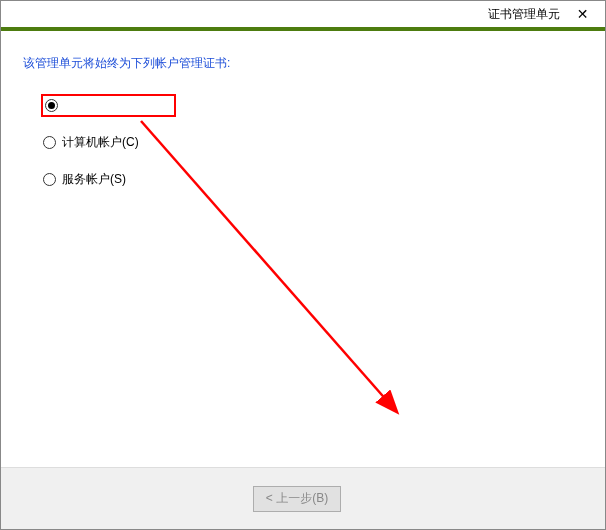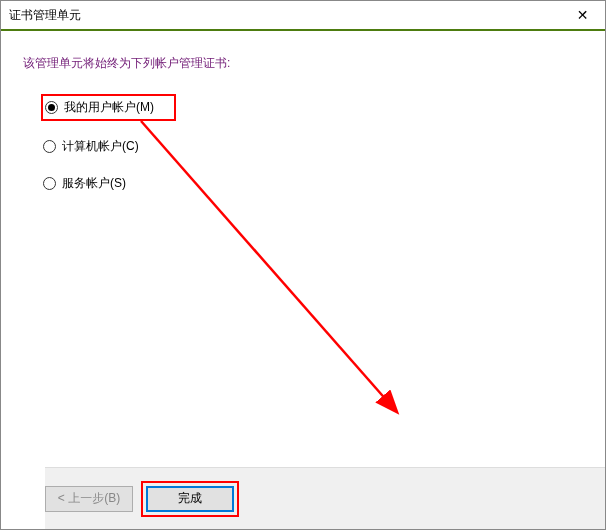--- a/index.html
+++ b/index.html
@@ -15,42 +15,42 @@
     .window {
       width: 606px;
       height: 530px;
       border: 1px solid #888;
       background: #fff;
       position: relative;
     }
     .titlebar {
       height: 30px;
       background: #fff;
-      border-bottom: 2px solid #4d7c0f;
+      border-bottom: 4px solid #4d7c0f;
       display: flex;
       align-items: center;
-      justify-content: space-between;
+      justify-content: flex-end;
       padding-left: 8px;
     }
     .titlebar-title { font-size: 12px; color: #000; }
     .close-btn {
       width: 45px;
       height: 30px;
       display: flex;
       align-items: center;
       justify-content: center;
       cursor: pointer;
       font-size: 14px;
     }
     .content {
       padding: 24px 22px 0 22px;
     }
     .description {
       font-size: 12px;
-      color: #701a75;
+      color: #1d4ed8;
       margin-bottom: 22px;
     }
     .radio-group {
       margin-left: 18px;
     }
     .radio-row {
       display: flex;
       align-items: center;
       margin-bottom: 14px;
       padding: 3px 6px 3px 2px;
@@ -82,24 +82,23 @@
     .footer {
       position: absolute;
       bottom: 0;
       left: 0;
       right: 0;
       height: 62px;
       border-top: 1px solid #ddd;
       background: #f0f0f0;
       display: flex;
       align-items: center;
-      justify-content: flex-start;
+      justify-content: center;
       padding-right: 12px;
       gap: 8px;
-      margin-left: 44px;
     }
     .btn {
       min-width: 88px;
       height: 26px;
       border: 1px solid #adadad;
       background: #e1e1e1;
       font-size: 12px;
       font-family: inherit;
       cursor: pointer;
       display: inline-flex;
@@ -138,21 +137,20 @@
     </div>
   </div>
 
   <div class="content">
     <div class="description">该管理单元将始终为下列帐户管理证书:</div>
 
     <div class="radio-group">
 
       <label class="radio-row highlighted">
         <span class="radio selected"></span>
-        <span class="radio-label">我的用户帐户(M)</span>
       </label>
 
       <label class="radio-row">
         <span class="radio"></span>
         <span class="radio-label">计算机帐户(C)</span>
       </label>
 
       <label class="radio-row">
         <span class="radio"></span>
         <span class="radio-label">服务帐户(S)</span>
@@ -165,18 +163,15 @@
     <defs>
       <marker id="arrowhead" markerWidth="10" markerHeight="8" refX="8" refY="4" orient="auto">
         <polygon points="0 0, 10 4, 0 8" fill="#f00"></polygon>
       </marker>
     </defs>
     <line x1="140" y1="120" x2="395" y2="410" stroke="#f00" stroke-width="2.5" marker-end="url(#arrowhead)"></line>
   </svg>
 
   <div class="footer">
     <button class="btn" disabled="">&lt; 上一步(B)</button>
-    <span class="btn-wrap-highlight">
-      <button class="btn primary">完成</button>
-    </span>
   </div>
 
 </div>
 
 </body></html>

